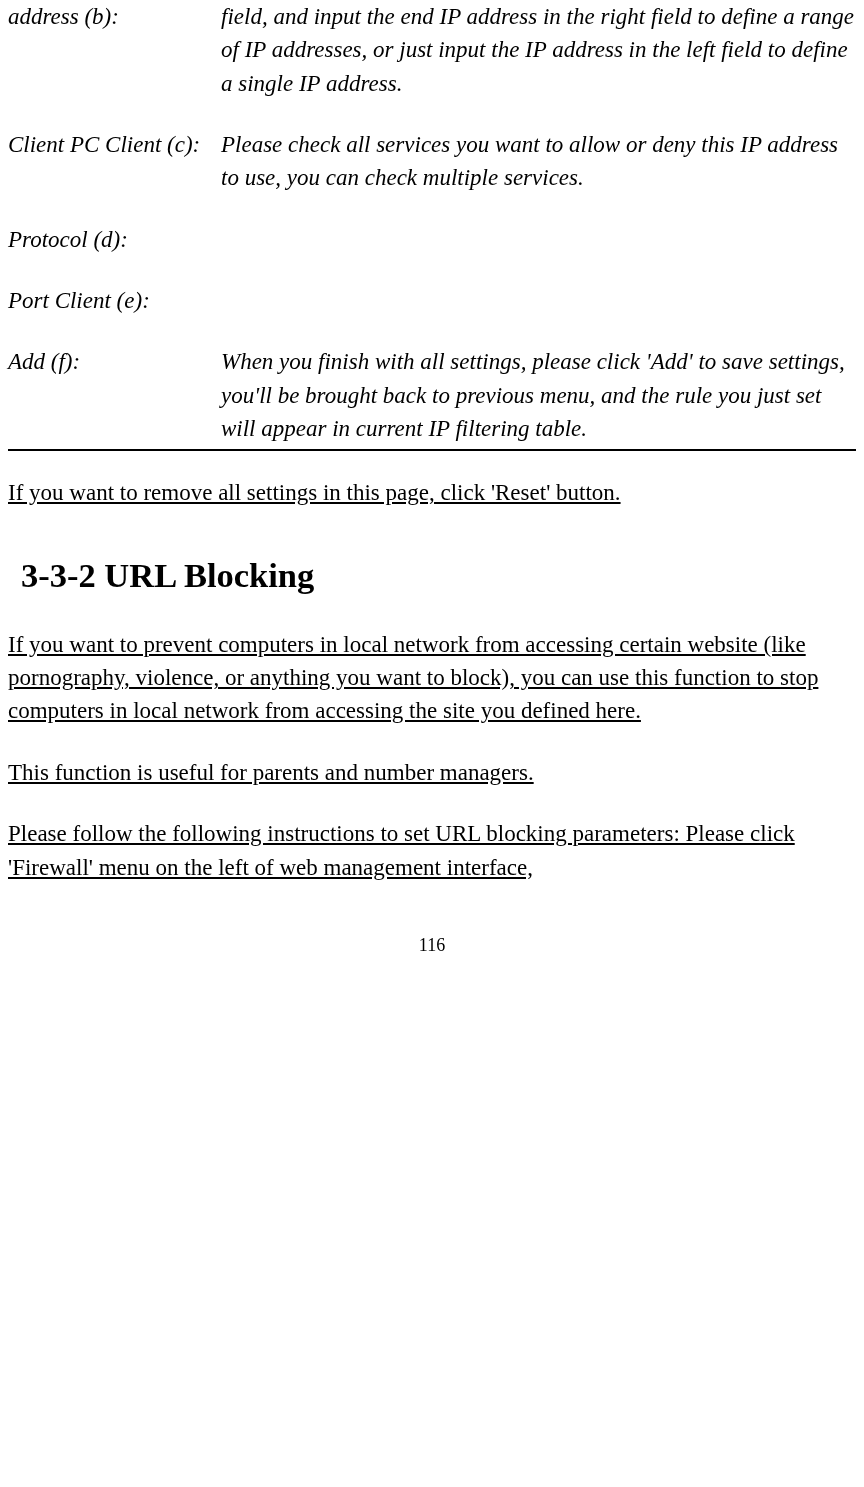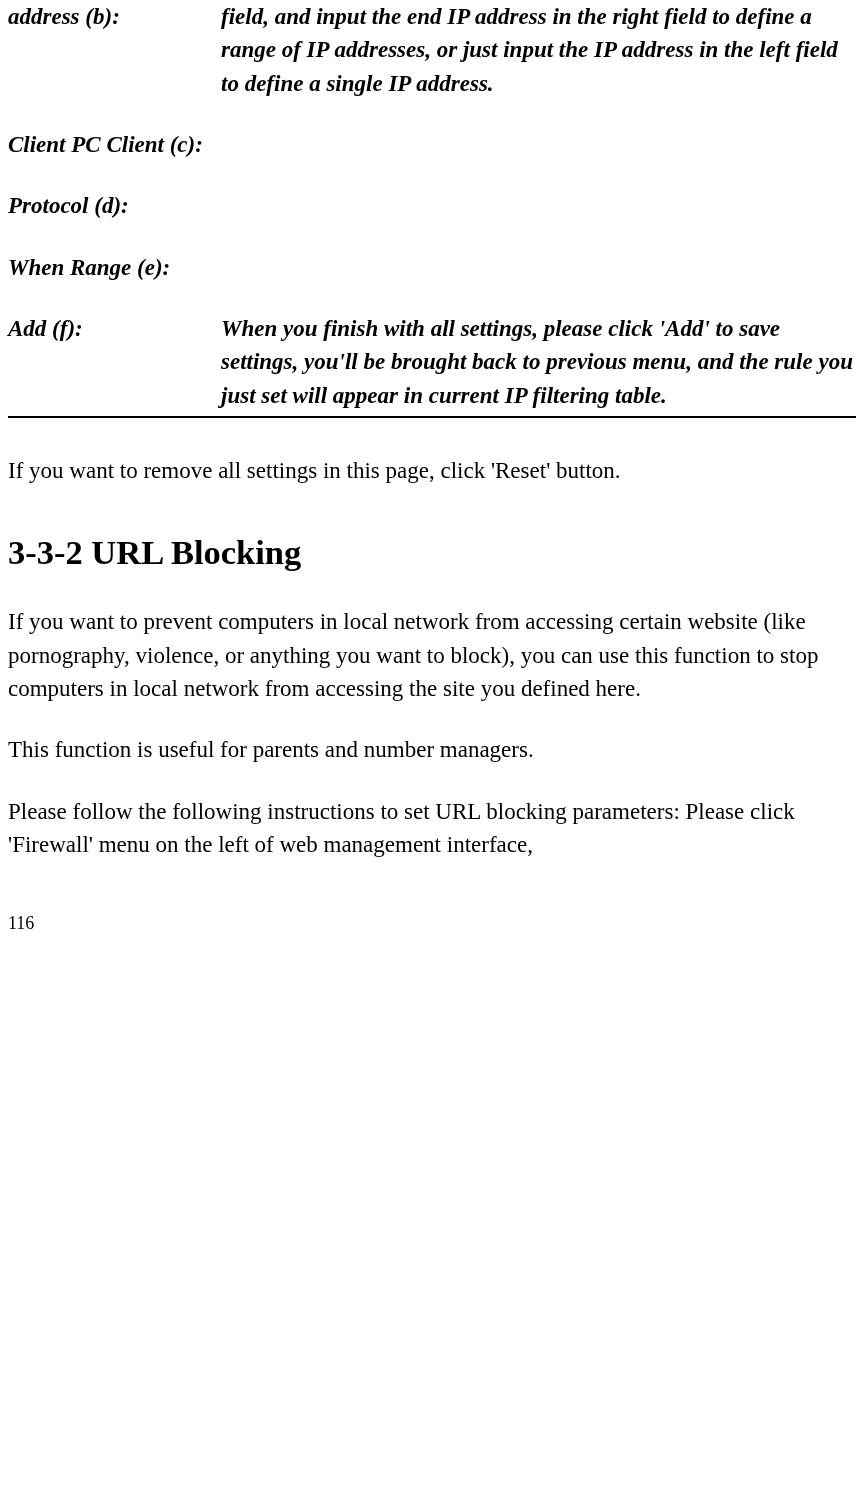--- a/index.html
+++ b/index.html
@@ -13,67 +13,70 @@
       line-height: 1.45;
       color: #000;
       background: #fff;
       width: 864px;
       margin: 0 auto;
       padding: 0 8px;
     }
     .definitions-table {
       width: 100%;
       border-bottom: 2px solid #000;
-      margin-bottom: 36px;
-      font-weight: bold;
+      margin-bottom: 25px;
     }
     .def-row {
       display: flex;
       margin-bottom: 28px;
     }
     .def-row:last-child {
       margin-bottom: 4px;
     }
     .def-term {
       width: 213px;
       flex-shrink: 0;
       font-style: italic;
     }
     .def-desc {
       flex: 1;
       font-style: italic;
     }
     .body-para {
       margin-bottom: 28px;
+      text-decoration: underline;
     }
     .section-heading {
       margin-top: 40px;
       margin-bottom: 28px;
+      margin-left: 13px;
     }
     .page-number {
+      text-align: center;
       font-size: 18px;
       margin-top: 48px;
     }
   </style>
 </head>
 <body>
 
 <div class="definitions-table">
   <div class="def-row">
     <div class="def-term">address (b):</div>
     <div class="def-desc">field, and input the end IP address in the right field to define a range of IP addresses, or just input the IP address in the left field to define a single IP address.</div>
   </div>
   <div class="def-row">
     <div class="def-term">Client PC Client (c):</div>
+    <div class="def-desc">Please check all services you want to allow or deny this IP address to use, you can check multiple services.</div>
   </div>
   <div class="def-row">
     <div class="def-term">Protocol (d):</div>
   </div>
   <div class="def-row">
-    <div class="def-term">When Range (e):</div>
+    <div class="def-term">Port Client (e):</div>
   </div>
   <div class="def-row">
     <div class="def-term">Add (f):</div>
     <div class="def-desc">When you finish with all settings, please click 'Add' to save settings, you'll be brought back to previous menu, and the rule you just set will appear in current IP filtering table.</div>
   </div>
 </div>
 
 <p class="body-para">If you want to remove all settings in this page, click 'Reset' button.</p>
 
 <h2 class="section-heading">3-3-2 URL Blocking</h2>

